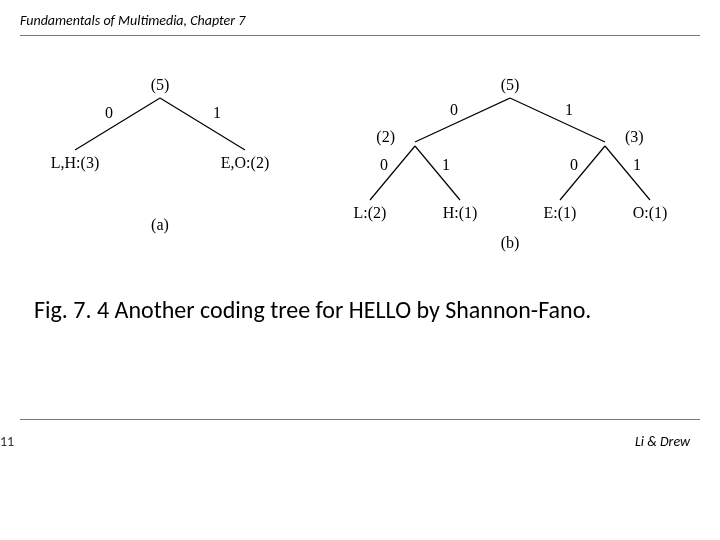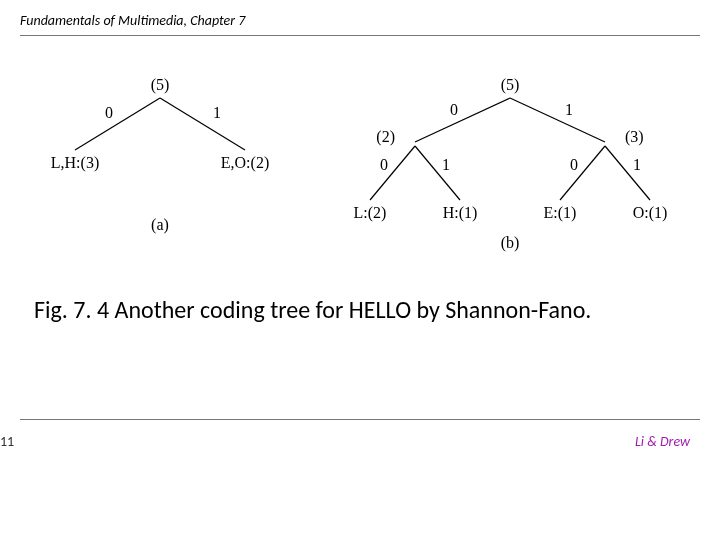--- a/index.html
+++ b/index.html
@@ -57,21 +57,21 @@
     text-align: left;
     font-size: 14px;
     color: #333;
   }
   .authors {
     position: absolute;
     bottom: 30px;
     right: 30px;
     font-size: 14px;
     font-style: italic;
-    color: #a21caf;
+    color: #000000;
   }
   text { font-family: "Times New Roman", serif; }
 </style>
 </head>
 <body>
 
 <div class="page">
 
   <div class="header">Fundamentals of Multimedia, Chapter 7</div>
 

